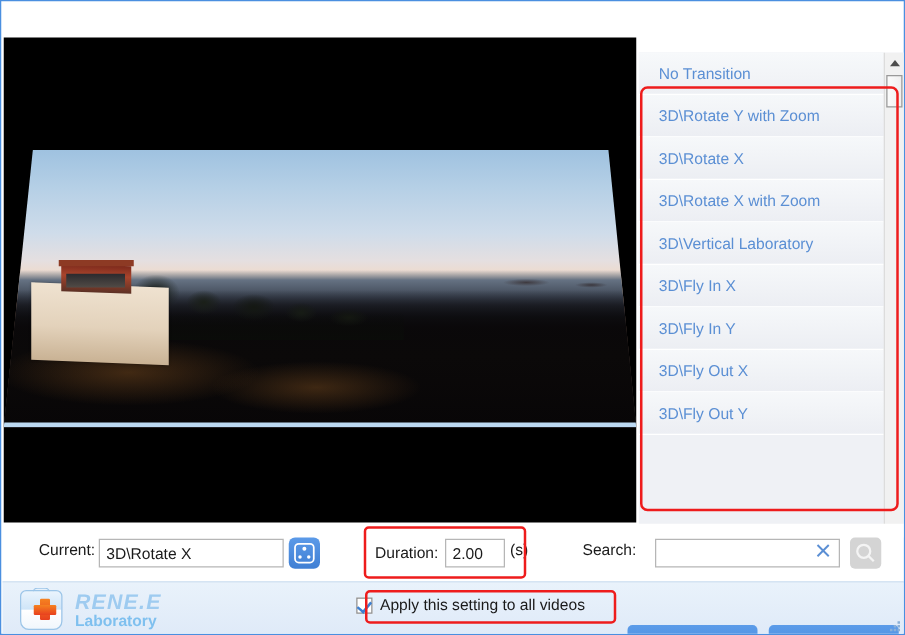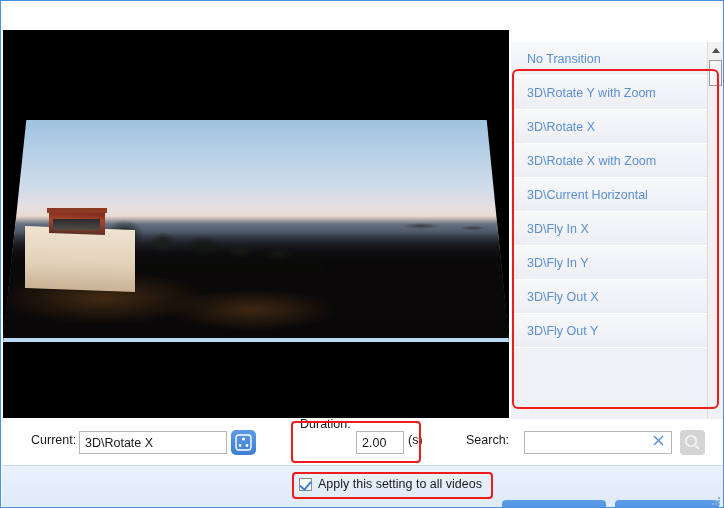--- a/index.html
+++ b/index.html
@@ -399,21 +399,21 @@
   .logo-sub {
     position: absolute;
     left: 48px; top: 20px;
     font-size: 12.5px;
     font-weight: bold;
     color: #7fc0ef;
   }
 
   .apply-wrap {
     position: absolute;
-    left: 297px; top: 11px;
+    left: 283px; top: 11px;
     display: flex;
     align-items: center;
     cursor: pointer;
   }
   .cbox {
     width: 13px; height: 13px;
     background: #ffffff;
     border: 1px solid #8d8d8d;
     box-sizing: border-box;
     position: relative;
@@ -485,21 +485,21 @@
       </div>
     </div>
   </div>
 
   <div class="list-panel">
     <div class="list-inner">
       <div class="list-item first"><span>No Transition</span></div>
       <div class="list-item"><span>3D\Rotate Y with Zoom</span></div>
       <div class="list-item"><span>3D\Rotate X</span></div>
       <div class="list-item"><span>3D\Rotate X with Zoom</span></div>
-      <div class="list-item"><span>3D\Current Horizontal</span></div>
+      <div class="list-item"><span>3D\Vertical Laboratory</span></div>
       <div class="list-item"><span>3D\Fly In X</span></div>
       <div class="list-item"><span>3D\Fly In Y</span></div>
       <div class="list-item"><span>3D\Fly Out X</span></div>
       <div class="list-item"><span>3D\Fly Out Y</span></div>
     </div>
 
     <div class="scrollbar">
       <div class="sb-arrow up">
           <div class="tri"></div>
         </div>
@@ -520,41 +520,50 @@
 
   <div class="dice-btn">
     <svg width="25" height="25" viewBox="0 0 25 25">
       <rect x="5" y="5" width="15" height="15" rx="3" fill="none" stroke="#ffffff" stroke-width="1.4"></rect>
       <circle cx="12.5" cy="9" r="1.6" fill="#ffffff"></circle>
       <circle cx="9" cy="15.5" r="1.4" fill="#ffffff"></circle>
       <circle cx="16" cy="15.5" r="1.4" fill="#ffffff"></circle>
     </svg>
   </div>
 
-  <div class="fld-label" id="duration-label" style="top:416px;">Duration:</div>
+  <div class="fld-label" id="duration-label" style="top:434px;">Duration:</div>
   <div class="txtbox" id="duration-box">2.00</div>
   <div class="fld-label" id="duration-unit" style="top:432px;">(s)</div>
   <div class="hl-duration"></div>
 
   <div class="fld-label" id="search-label" style="top:432px;">Search:</div>
   <div class="txtbox" id="search-box" title=""></div>
   <div class="clear-x">
     <svg width="11" height="11" viewBox="0 0 11 11">
       <line x1="1" y1="1" x2="10" y2="10" stroke="#5b8fd4" stroke-width="1.5"></line>
       <line x1="10" y1="1" x2="1" y2="10" stroke="#5b8fd4" stroke-width="1.5"></line>
     </svg>
   </div>
   <div class="search-btn">
     <svg width="25" height="25" viewBox="0 0 25 25">
       <circle cx="11" cy="11" r="5.2" fill="none" stroke="#f4f4f4" stroke-width="1.8"></circle>
       <line x1="15" y1="15" x2="19" y2="19" stroke="#f4f4f4" stroke-width="1.8"></line>
     </svg>
   </div>
 
   <div class="footer">
+    <div class="logo">
+      <div class="logo-handle"></div>
+      <div class="logo-bag">
+        <div class="logo-cross-v"></div>
+        <div class="logo-cross-h"></div>
+      </div>
+      <div class="logo-name">RENE.E</div>
+      <div class="logo-sub">Laboratory</div>
+    </div>
 
     <div class="apply-wrap">
       <div class="cbox">
           <div class="tick"></div>
         </div>
       <div class="apply-text">Apply this setting to all videos</div>
     </div>
 
     <div class="dlg-btn" id="ok-button">OK</div>
     <div class="dlg-btn" id="cancel-button">Cancel</div>

